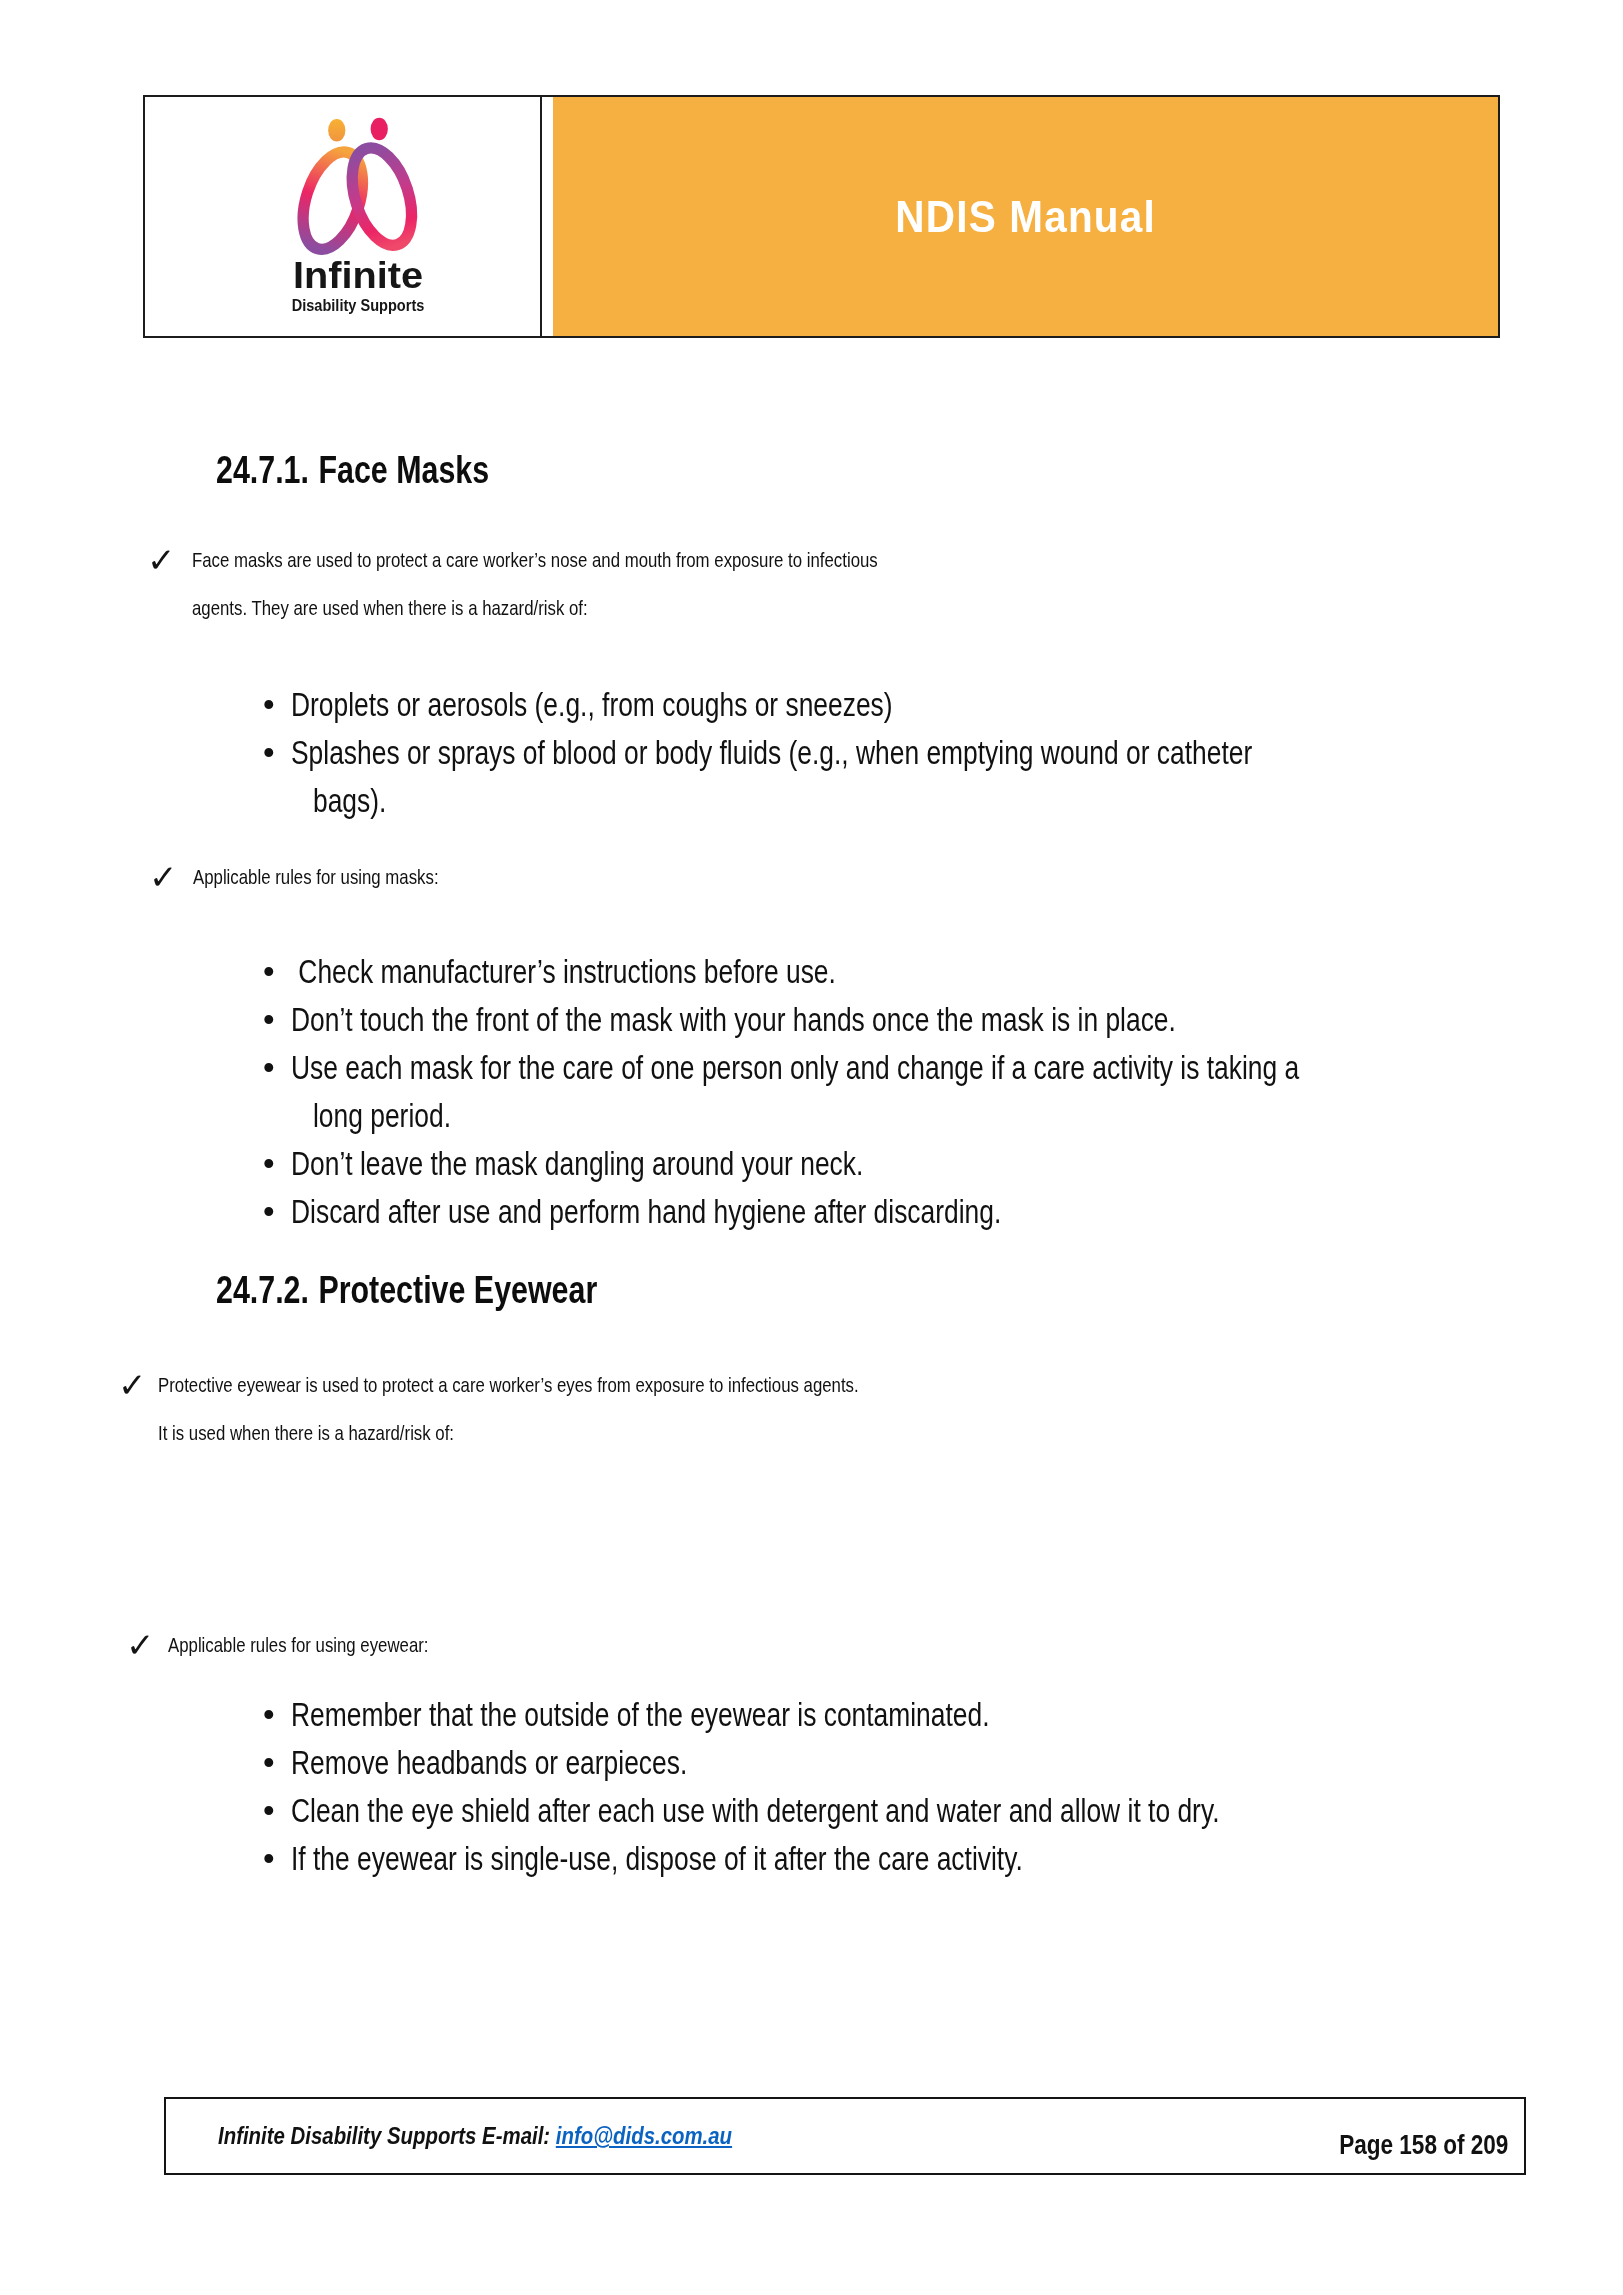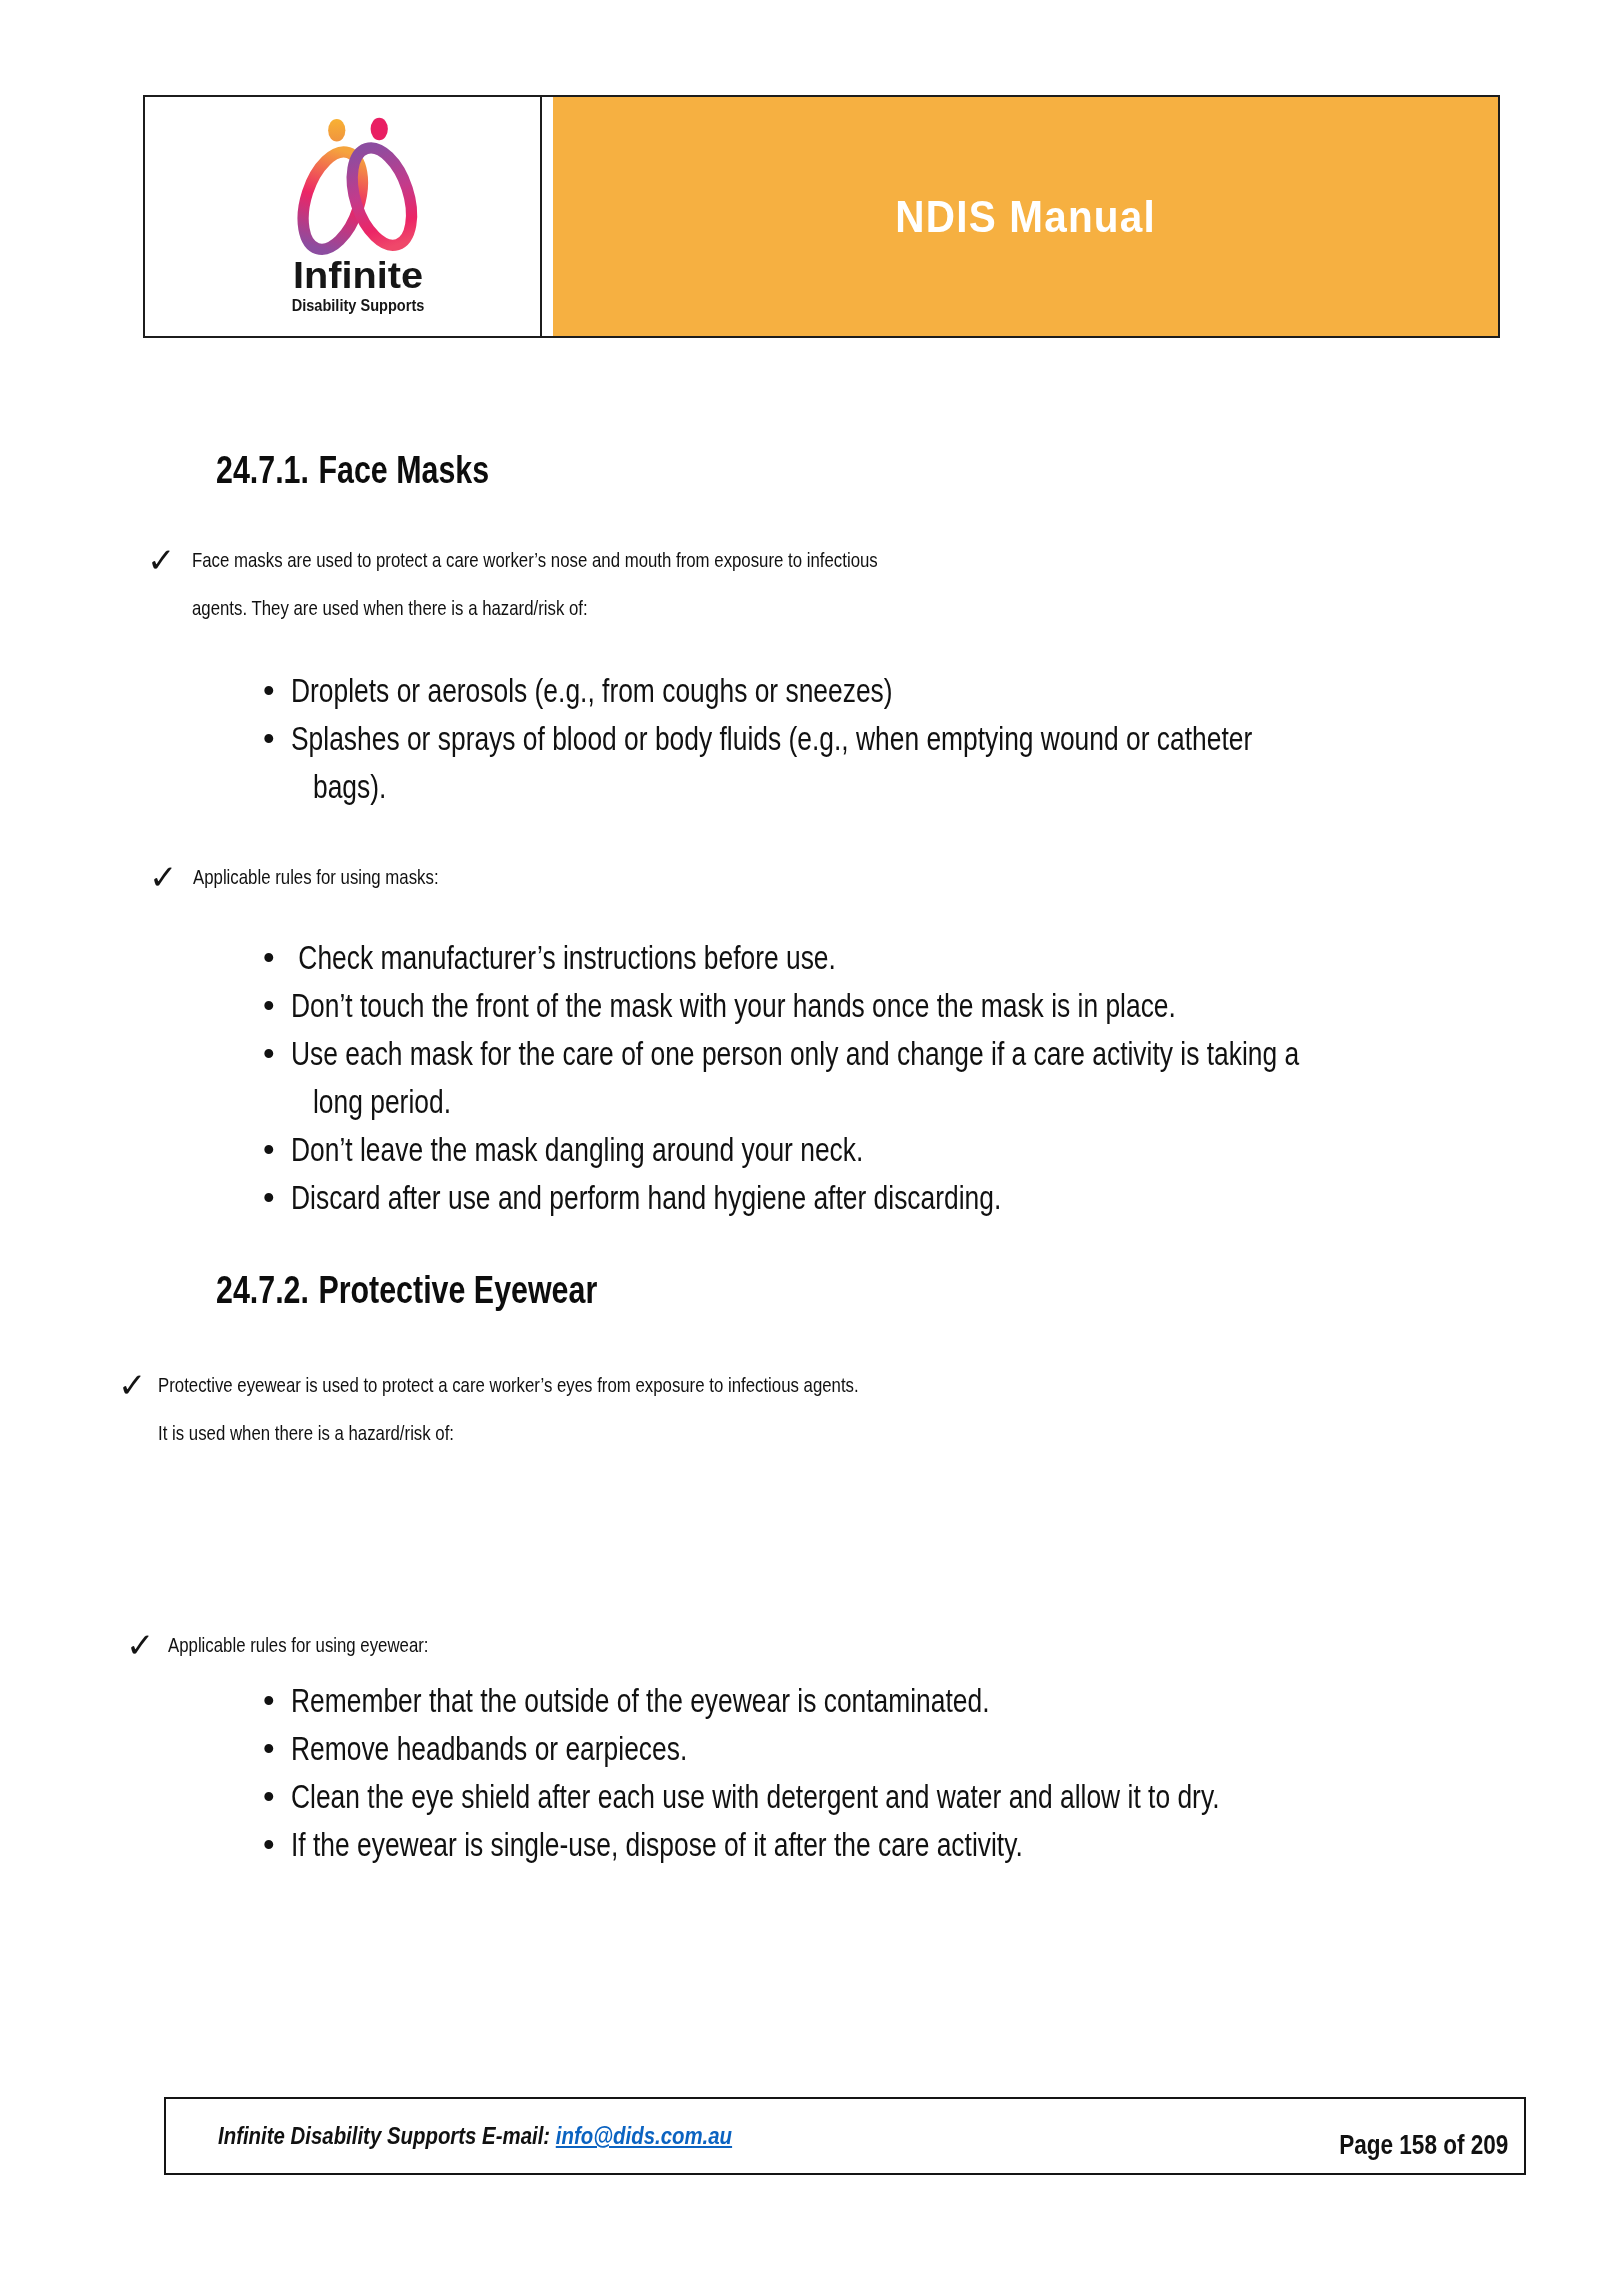--- a/index.html
+++ b/index.html
@@ -31,21 +31,21 @@
   .sx { display:inline-block; transform:scaleX(0.8); transform-origin:0 0; white-space:pre; }
 
   .heading { position:absolute; left:216px; font-size:38px; font-weight:700; line-height:46px; color:#0d0d0d; }
   .heading .ht { padding-left:11.8px; }
 
   .chkrow { position:absolute; left:0; width:1624px; }
   .chk { position:absolute; top:0; font-size:34px; line-height:48px; color:#141414; }
   .ctxt { position:absolute; top:0; font-size:21px; }
   .cl { line-height:48px; white-space:pre; }
 
-  .blist { position:absolute; left:263px; font-size:33px; }
+  .blist { position:absolute; left:263px; font-size:33px;margin-top:14px; }
   .bl { line-height:48px; white-space:pre; }
   .blt { display:inline-block; width:27.5px; font-size:33px; }
   .cont { padding-left:50px; }
 
   
   .footer-box {
     position:absolute; top:2097px; left:164px; width:1362px; height:78px;
     border:2.6px solid #141414; box-sizing:border-box; background:#fff;
   }
   .fleft {

